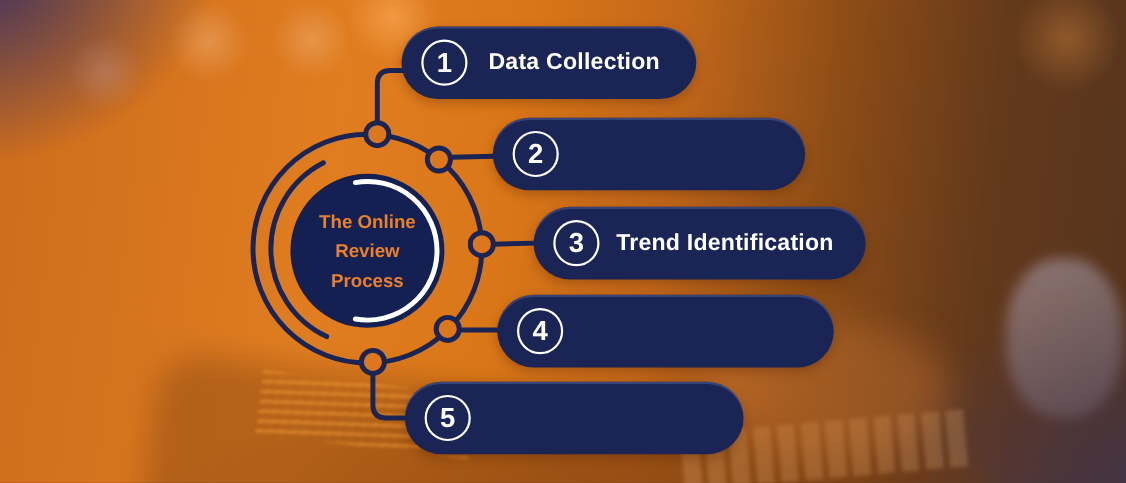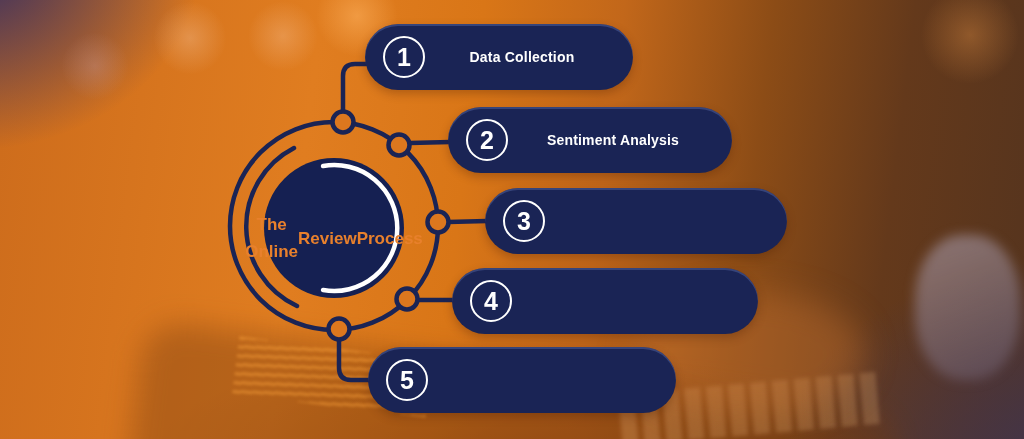--- a/index.html
+++ b/index.html
@@ -43,36 +43,36 @@
     background:linear-gradient(160deg, rgba(178,168,188,.55), rgba(118,108,134,.35));
     border-radius:45%;filter:blur(6px);
   }
   .hand-fingers{
     position:absolute;left:630px;top:292px;width:235px;height:125px;
     background:rgba(205,120,55,.35);border-radius:50%;filter:blur(16px);
   }
   
   .lines{position:absolute;inset:0;}
   .hub-text{
-    position:absolute;left:264px;top:168px;width:140px;height:140px;
-    display:flex;align-items:center;justify-content:center;
+    position:absolute;left:264px;top:158px;width:140px;height:140px;
+    display:flex;flex-direction:column;align-items:center;justify-content:center;
     text-align:center;color:#e8802c;font-size:17px;line-height:27px;font-weight:700;
   }
   .pill{
     position:absolute;height:66px;background:#1a2455;border-radius:34px;
     display:flex;align-items:center;padding:0 14px 0 18px;box-sizing:border-box;
     box-shadow:inset 0 2px 0 rgba(130,150,220,.28), 0 4px 10px rgba(70,25,0,.28);
   }
   .badge{
     width:42px;height:42px;flex:none;border:2.5px solid #ffffff;border-radius:50%;
     color:#ffffff;font-size:25px;font-weight:700;box-sizing:border-box;
     display:flex;align-items:center;justify-content:center;
   }
   .plabel{
-    flex:1;text-align:center;color:#ffffff;font-size:14px;font-weight:700;
+    flex:1;text-align:center;color:#ffffff;font-size:21px;font-weight:700;
     letter-spacing:.2px;padding:0 6px;white-space:nowrap;
   }
   .p1{left:365px;top:24px;width:268px}
   .p2{left:448px;top:107px;width:284px}
   .p3{left:485px;top:188px;width:302px}
   .p4{left:452px;top:268px;width:306px}
   .p5{left:368px;top:347px;width:308px}
 </style>
 </head>
 <body>
@@ -113,24 +113,24 @@
     <span>Review</span>
     <span>Process</span>
   </div>
 
   <div class="pill p1">
     <div class="badge">1</div>
     <div class="plabel">Data Collection</div>
   </div>
   <div class="pill p2">
     <div class="badge">2</div>
-    <div class="plabel">Sentiment Analysis</div>
   </div>
   <div class="pill p3">
     <div class="badge">3</div>
+    <div class="plabel">Trend Identification</div>
   </div>
   <div class="pill p4">
     <div class="badge">4</div>
   </div>
   <div class="pill p5">
     <div class="badge">5</div>
   </div>
 
 </div>
 

